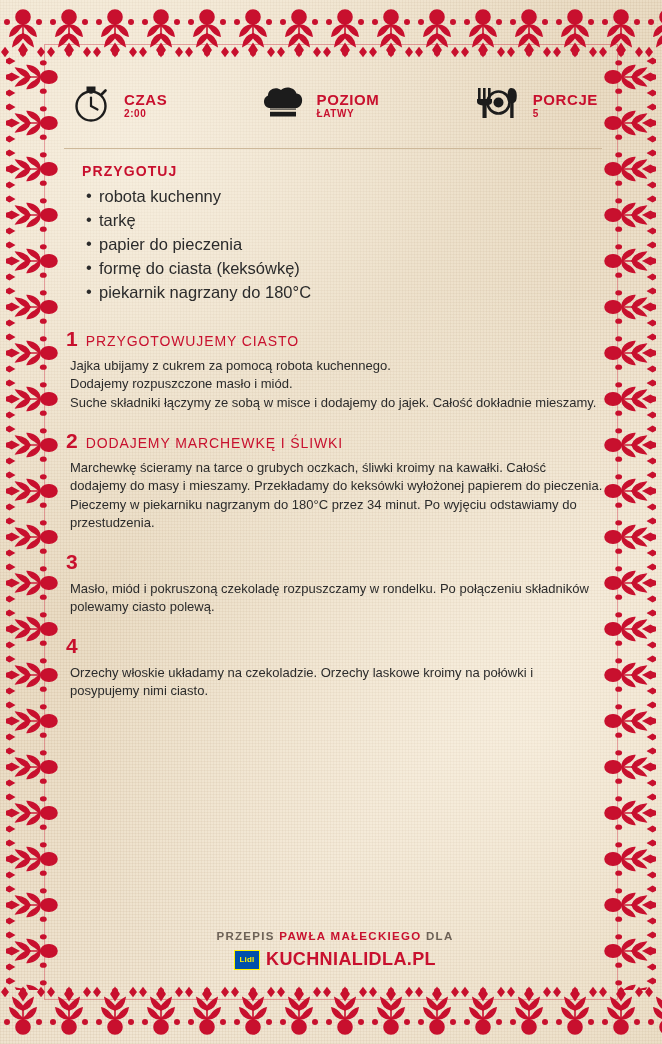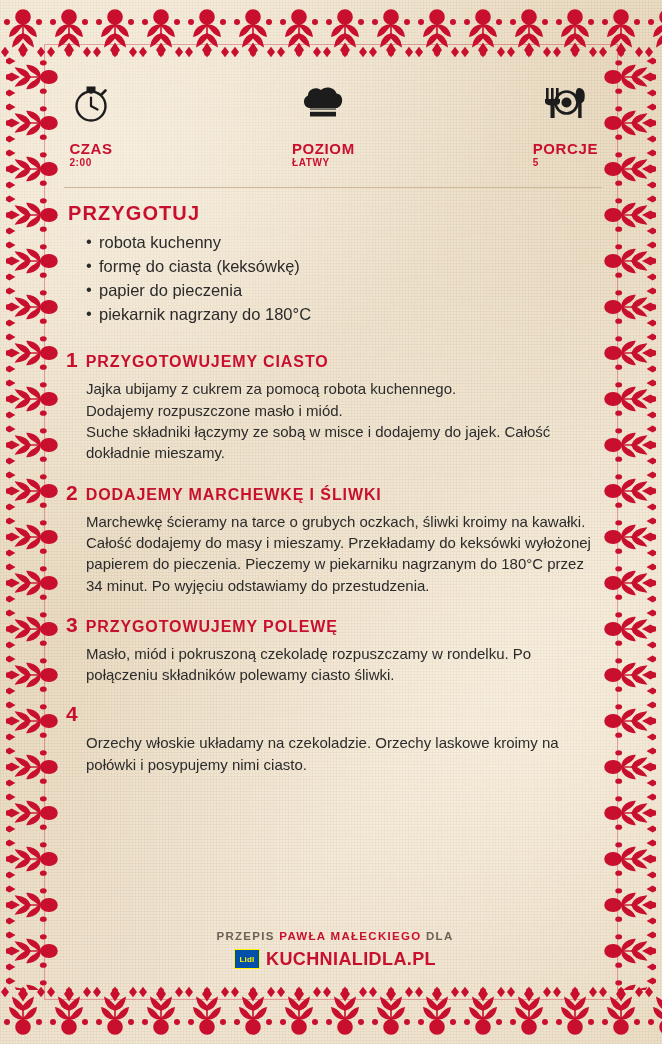--- a/index.html
+++ b/index.html
@@ -91,21 +91,20 @@
   .meta {
     display: flex;
     align-items: center;
     justify-content: space-between;
     padding: 16px 6px 0 6px;
   }
   .meta-item {
     display: flex;
     align-items: center;
     gap: 10px;
-    flex-direction: column;
   }
   .meta-icon { flex: 0 0 auto; }
   .meta-text {
     color: #c8102e;
     font-weight: bold;
     font-size: 15px;
     letter-spacing: 0.6px;
     line-height: 1.15;
     text-transform: uppercase;
   }
@@ -117,24 +116,24 @@
 
   .divider {
     height: 1px;
     background: #cdb899;
     margin: 18px 2px 14px 2px;
   }
 
   
   .prep-title {
     color: #c8102e;
-    font-size: 20px;
+    font-size: 14px;
     font-weight: bold;
     letter-spacing: 1.1px;
-    margin: 4px 0 6px 6px;
+    margin: 4px 0 6px 20px;
   }
   .prep-list {
     list-style: none;
     margin: 0 0 0 24px;
     padding: 0;
   }
   .prep-list li {
     position: relative;
     color: #2b2b2b;
     font-size: 16.5px;
@@ -158,30 +157,30 @@
     gap: 8px;
     margin-left: 4px;
   }
   .step-num {
     color: #c8102e;
     font-size: 21px;
     font-weight: bold;
   }
   .step-title {
     color: #c8102e;
-    font-size: 16px;
-    font-weight: bold;
+    font-size: 14px;
+    font-weight: normal;
     letter-spacing: 0.9px;
     text-transform: uppercase;
   }
   .step-body {
     color: #2b2b2b;
-    font-size: 15px;
+    font-size: 13px;
     line-height: 1.42;
-    margin: 6px 0 0 24px;
+    margin: 6px 0 0 8px;
     white-space: pre-line;
   }
 
   
   .footer {
     position: absolute;
     left: 4px; right: 0;
     bottom: 16px;
     text-align: center;
   }
@@ -191,20 +190,21 @@
     letter-spacing: 1.3px;
     font-weight: bold;
     text-transform: uppercase;
   }
   .footer-line .author {
     color: #c8102e;
   }
   .footer-brand {
     margin-top: 7px;
     display: flex;
+    align-items: center;
     justify-content: center;
     gap: 6px;
   }
   .lidl-mark {
     width: 26px;
     height: 20px;
     background: #0050aa;
     border: 1.5px solid #fff200;
     box-sizing: border-box;
     display: flex;
@@ -1455,22 +1455,23 @@
       </div>
 
     </div>
 
     <div class="divider"></div>
 
     <div>
       <div class="prep-title">PRZYGOTUJ</div>
       <ul class="prep-list">
         <li>robota kuchenny</li>
+        <li>tarkę</li>
+        <li>papier do pieczenia</li>
         <li>formę do ciasta (keksówkę)</li>
-        <li>papier do pieczenia</li>
         <li>piekarnik nagrzany do 180°C</li>
       </ul>
     </div>
 
     <div class="steps">
 
       <div class="step">
         <div class="step-head">
           <span class="step-num">1</span>
           <span class="step-title">PRZYGOTOWUJEMY CIASTO</span>
@@ -1484,23 +1485,22 @@
         <div class="step-head">
           <span class="step-num">2</span>
           <span class="step-title">DODAJEMY MARCHEWKĘ I ŚLIWKI</span>
         </div>
         <div class="step-body">Marchewkę ścieramy na tarce o grubych oczkach, śliwki kroimy na kawałki. Całość dodajemy do masy i mieszamy. Przekładamy do keksówki wyłożonej papierem do pieczenia. Pieczemy w piekarniku nagrzanym do 180°C przez 34 minut. Po wyjęciu odstawiamy do przestudzenia.</div>
       </div>
 
       <div class="step">
         <div class="step-head">
           <span class="step-num">3</span>
-          <span class="step-title">PRZYGOTOWUJEMY POLEWĘ</span>
         </div>
-        <div class="step-body">Masło, miód i pokruszoną czekoladę rozpuszczamy w rondelku. Po połączeniu składników polewamy ciasto śliwki.</div>
+        <div class="step-body">Masło, miód i pokruszoną czekoladę rozpuszczamy w rondelku. Po połączeniu składników polewamy ciasto polewą.</div>
       </div>
 
       <div class="step">
         <div class="step-head">
           <span class="step-num">4</span>
         </div>
         <div class="step-body">Orzechy włoskie układamy na czekoladzie. Orzechy laskowe kroimy na połówki i posypujemy nimi ciasto.</div>
       </div>
 
     </div>

